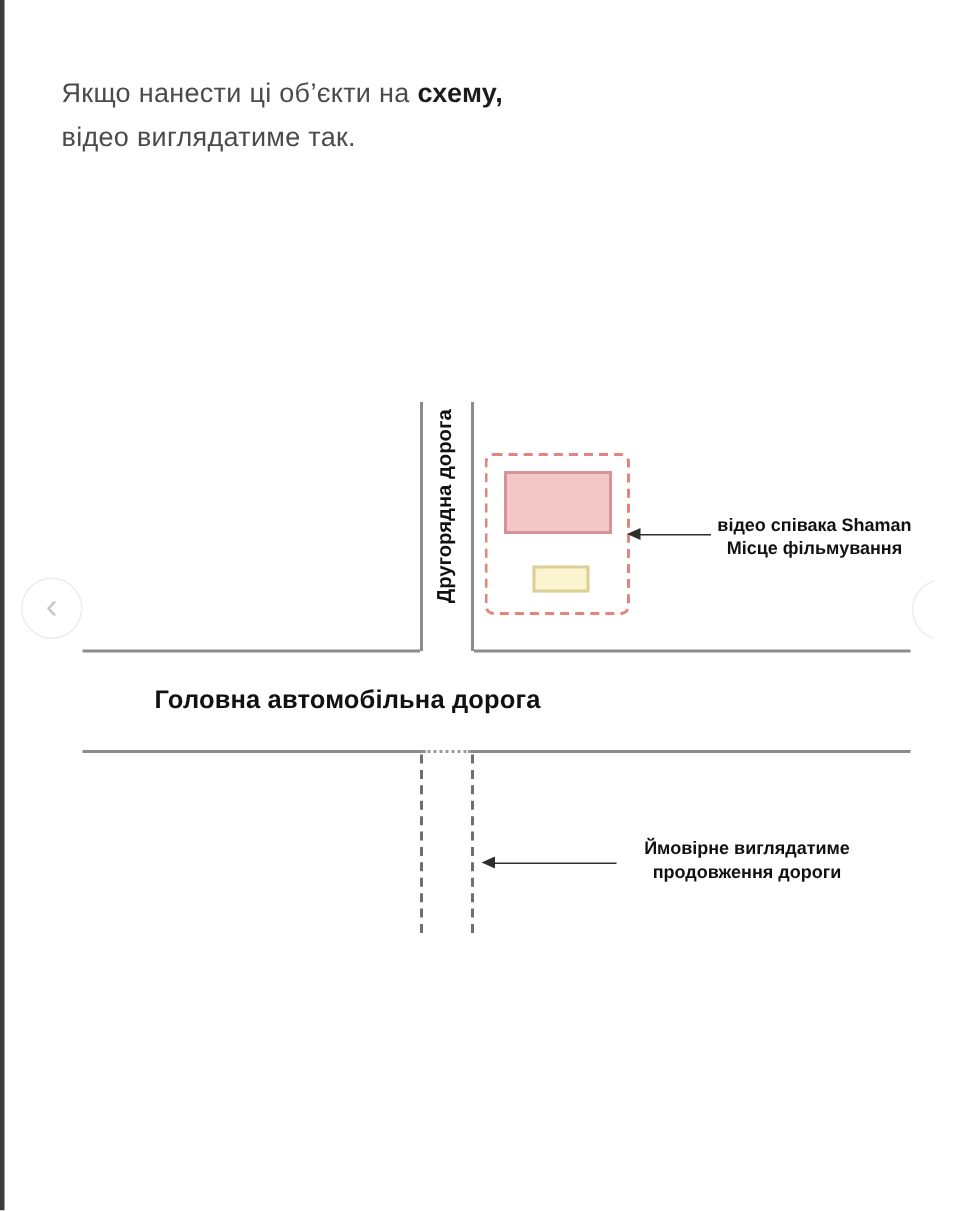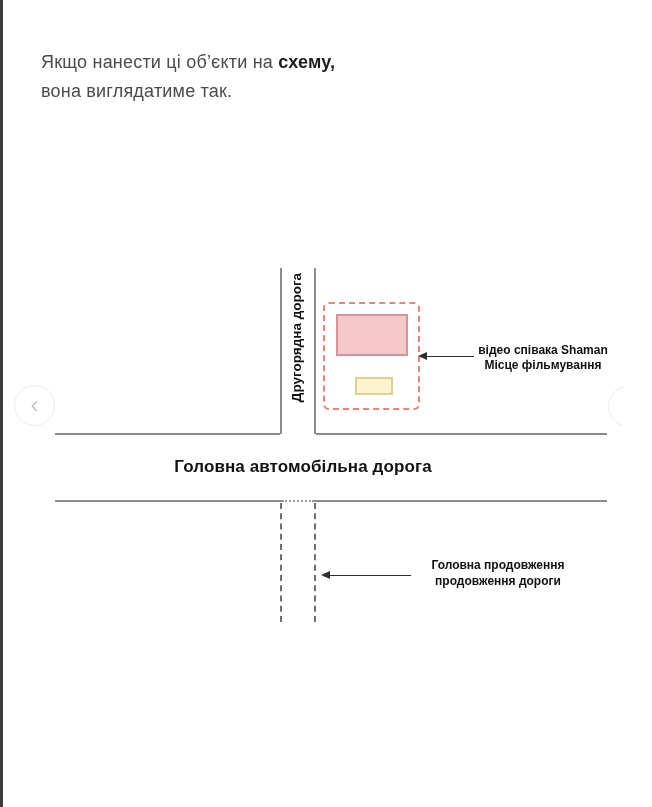--- a/index.html
+++ b/index.html
@@ -77,21 +77,21 @@
     transform: rotate(-90deg);
     text-align: center;
     font-size: 13.5px;
     font-weight: bold;
     color: var(--label-text, #111111);
     white-space: nowrap;
   }
   .main-label {
     position: absolute;
     left: 100px; top: 457px; width: 400px;
-    text-align: center;
+    text-align: left;
     font-size: 17px;
     font-weight: bold;
     color: var(--label-text, #111111);
     letter-spacing: 0.1px;
   }
 
   
   .zone {
     position: absolute;
     left: 320px; top: 302px;
@@ -137,21 +137,21 @@
   .callout-cont    { left: 401px; top: 557px; width: 188px; font-size: 12px; line-height: 16px; }
   .callout span { display: block; }
 </style>
 </head>
 <body>
 
 <div class="page">
 
   <div class="intro">
     <p><span>Якщо нанести ці об’єкти на </span><strong>схему,</strong></p>
-    <p>вона виглядатиме так.</p>
+    <p>відео виглядатиме так.</p>
   </div>
 
   <button class="nav prev">
     <span>‹</span>
   </button>
   <button class="nav next">
     <span>›</span>
   </button>
 
   <div>
@@ -177,18 +177,18 @@
     <div class="arrow-line arrow1-line"></div>
     <div class="arrow-head arrow1-head"></div>
     <div class="callout callout-filming">
       <span>відео співака Shaman</span>
       <span>Місце фільмування</span>
     </div>
 
     <div class="arrow-line arrow2-line"></div>
     <div class="arrow-head arrow2-head"></div>
     <div class="callout callout-cont">
-      <span>Головна продовження</span>
+      <span>Ймовірне виглядатиме</span>
       <span>продовження дороги</span>
     </div>
 
   </div>
 </div>
 
 </body></html>

